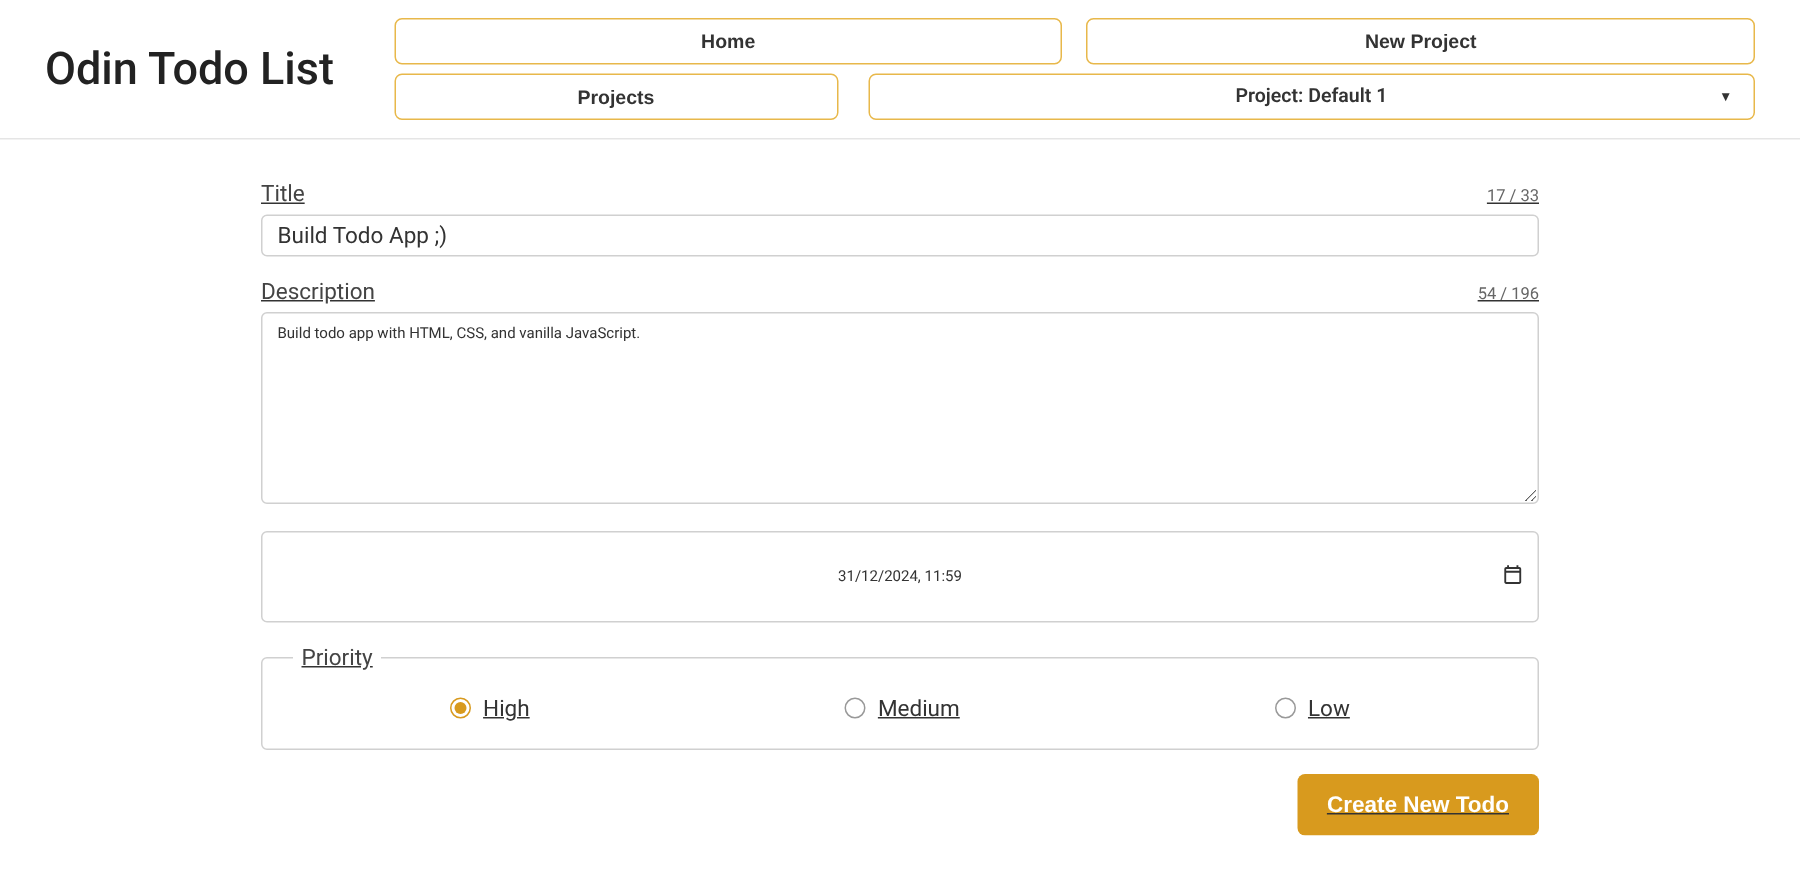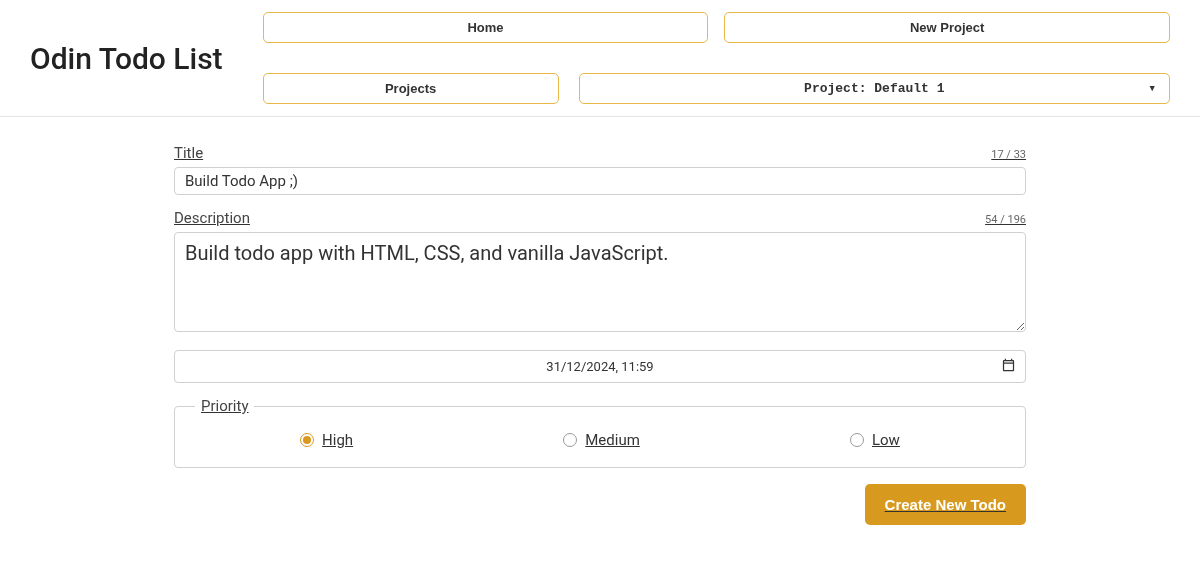--- a/index.html
+++ b/index.html
@@ -43,21 +43,20 @@
       padding: 7px 12px;
       font-size: 13px;
       font-weight: 600;
       color: #333;
       cursor: pointer;
       text-align: center;
     }
     .nav-row-2 {
       display: flex;
       gap: 20px;
-      margin-top: 24px;
     }
     .projects-button {
       width: 296px;
       background: #fff;
       border: 1px solid #e8b84a;
       border-radius: 5px;
       padding: 7px 12px;
       font-size: 13px;
       font-weight: 600;
       color: #333;
@@ -69,21 +68,20 @@
       position: relative;
       background: #fff;
       border: 1px solid #e8b84a;
       border-radius: 5px;
       padding: 7px 12px;
       font-size: 13px;
       font-weight: 600;
       color: #333;
       cursor: pointer;
       text-align: center;
-      font-family: Liberation Mono, monospace;
     }
     .project-select .chevron {
       position: absolute;
       right: 14px;
       top: 50%;
       transform: translateY(-50%);
       font-size: 9px;
       color: #333;
     }
     .form-container {
@@ -116,36 +114,36 @@
       border-radius: 4px;
       font-size: 15px;
       color: #333;
       font-family: inherit;
     }
     .textarea-input {
       width: 100%;
       padding: 8px 10px;
       border: 1px solid #d0d0d0;
       border-radius: 4px;
-      font-size: 20px;
+      font-size: 10px;
       color: #333;
       font-family: inherit;
       resize: vertical;
-      height: 100px;
+      height: 128px;
     }
     .date-input-wrapper {
       position: relative;
       width: 100%;
     }
     .date-input {
       width: 100%;
-      padding: 8px 10px;
-      border: 1px solid #d0d0d0;
-      border-radius: 4px;
-      font-size: 13px;
+      padding: 24px 10px;
+      border: 1px solid #d0d0d0;
+      border-radius: 4px;
+      font-size: 10px;
       color: #333;
       font-family: inherit;
       text-align: center;
     }
     .calendar-icon {
       position: absolute;
       right: 10px;
       top: 50%;
       transform: translateY(-50%);
       pointer-events: none;

